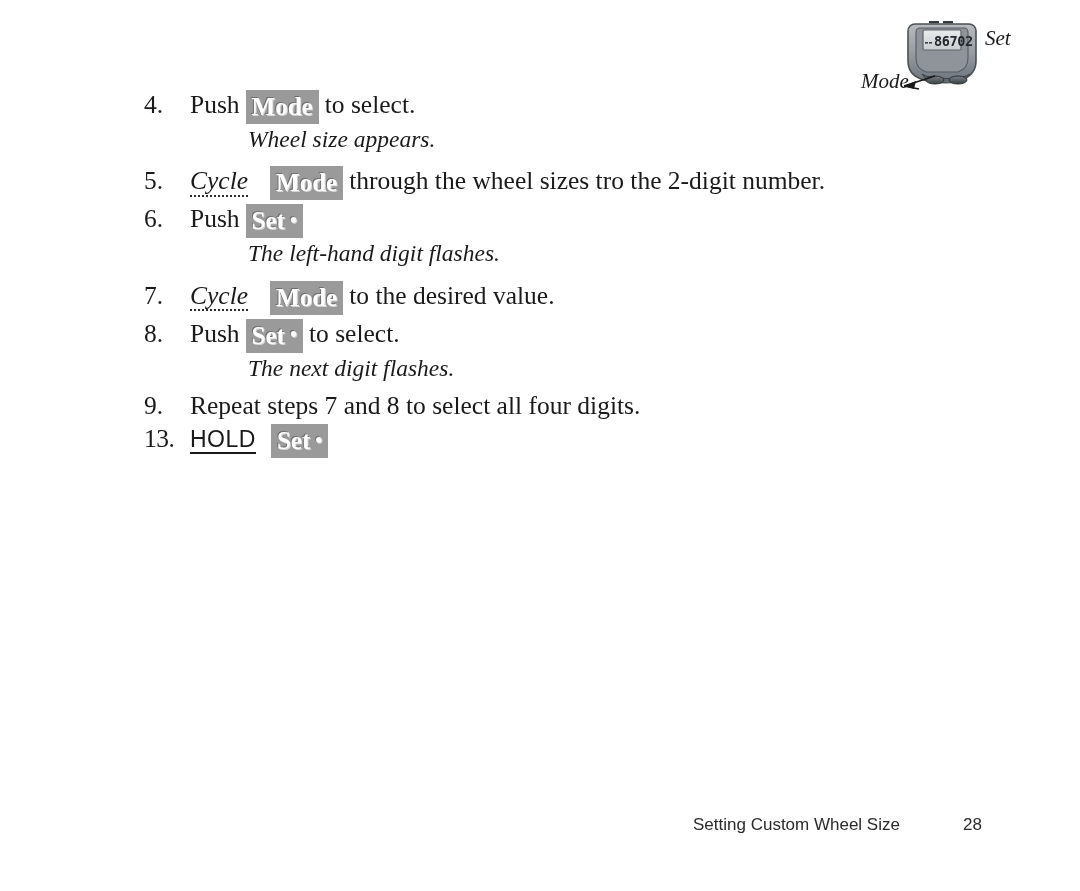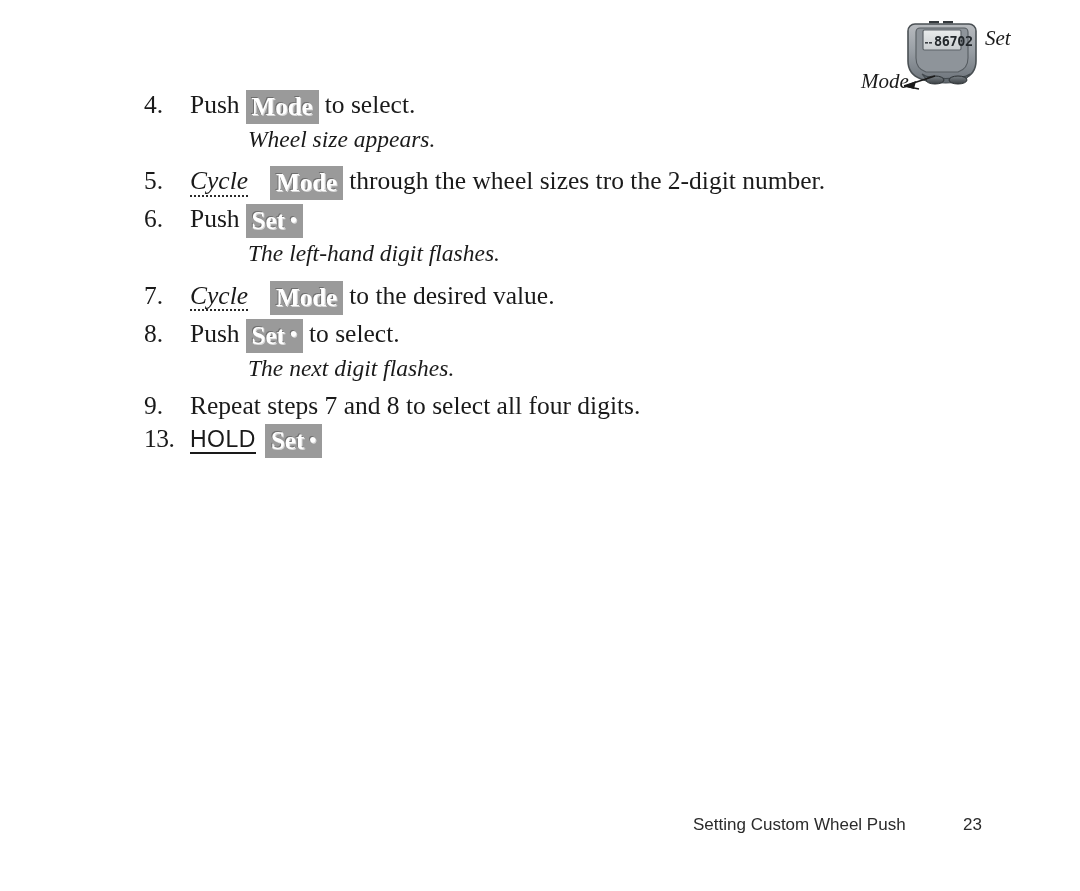--- a/index.html
+++ b/index.html
@@ -73,21 +73,21 @@
     margin-right: 16px;
   }
 
   
   .hold {
     font-family: "Liberation Sans", "DejaVu Sans", sans-serif;
     font-size: 23px;
     letter-spacing: 0.5px;
     border-bottom: 2.5px solid #1a1a1a;
     padding-bottom: 1px;
-    margin-right: 3px;
+    margin-right: 9px;
   }
 
   
   .key {
     display: inline-flex;
     align-items: center;
     background: #9a9a9a;
     color: #ffffff;
     font-family: "Liberation Serif", "DejaVu Serif", serif;
     font-weight: bold;
@@ -271,15 +271,15 @@
       <span class="key">
         <span>Set</span>
         <span class="bullet">•</span>
       </span>
     </span>
   </div>
 
 </div>
 
 <div id="footer">
-  <span id="footer-title">Setting Custom Wheel Push</span>
-  <span id="footer-page">23</span>
+  <span id="footer-title">Setting Custom Wheel Size</span>
+  <span id="footer-page">28</span>
 </div>
 
 </body></html>

